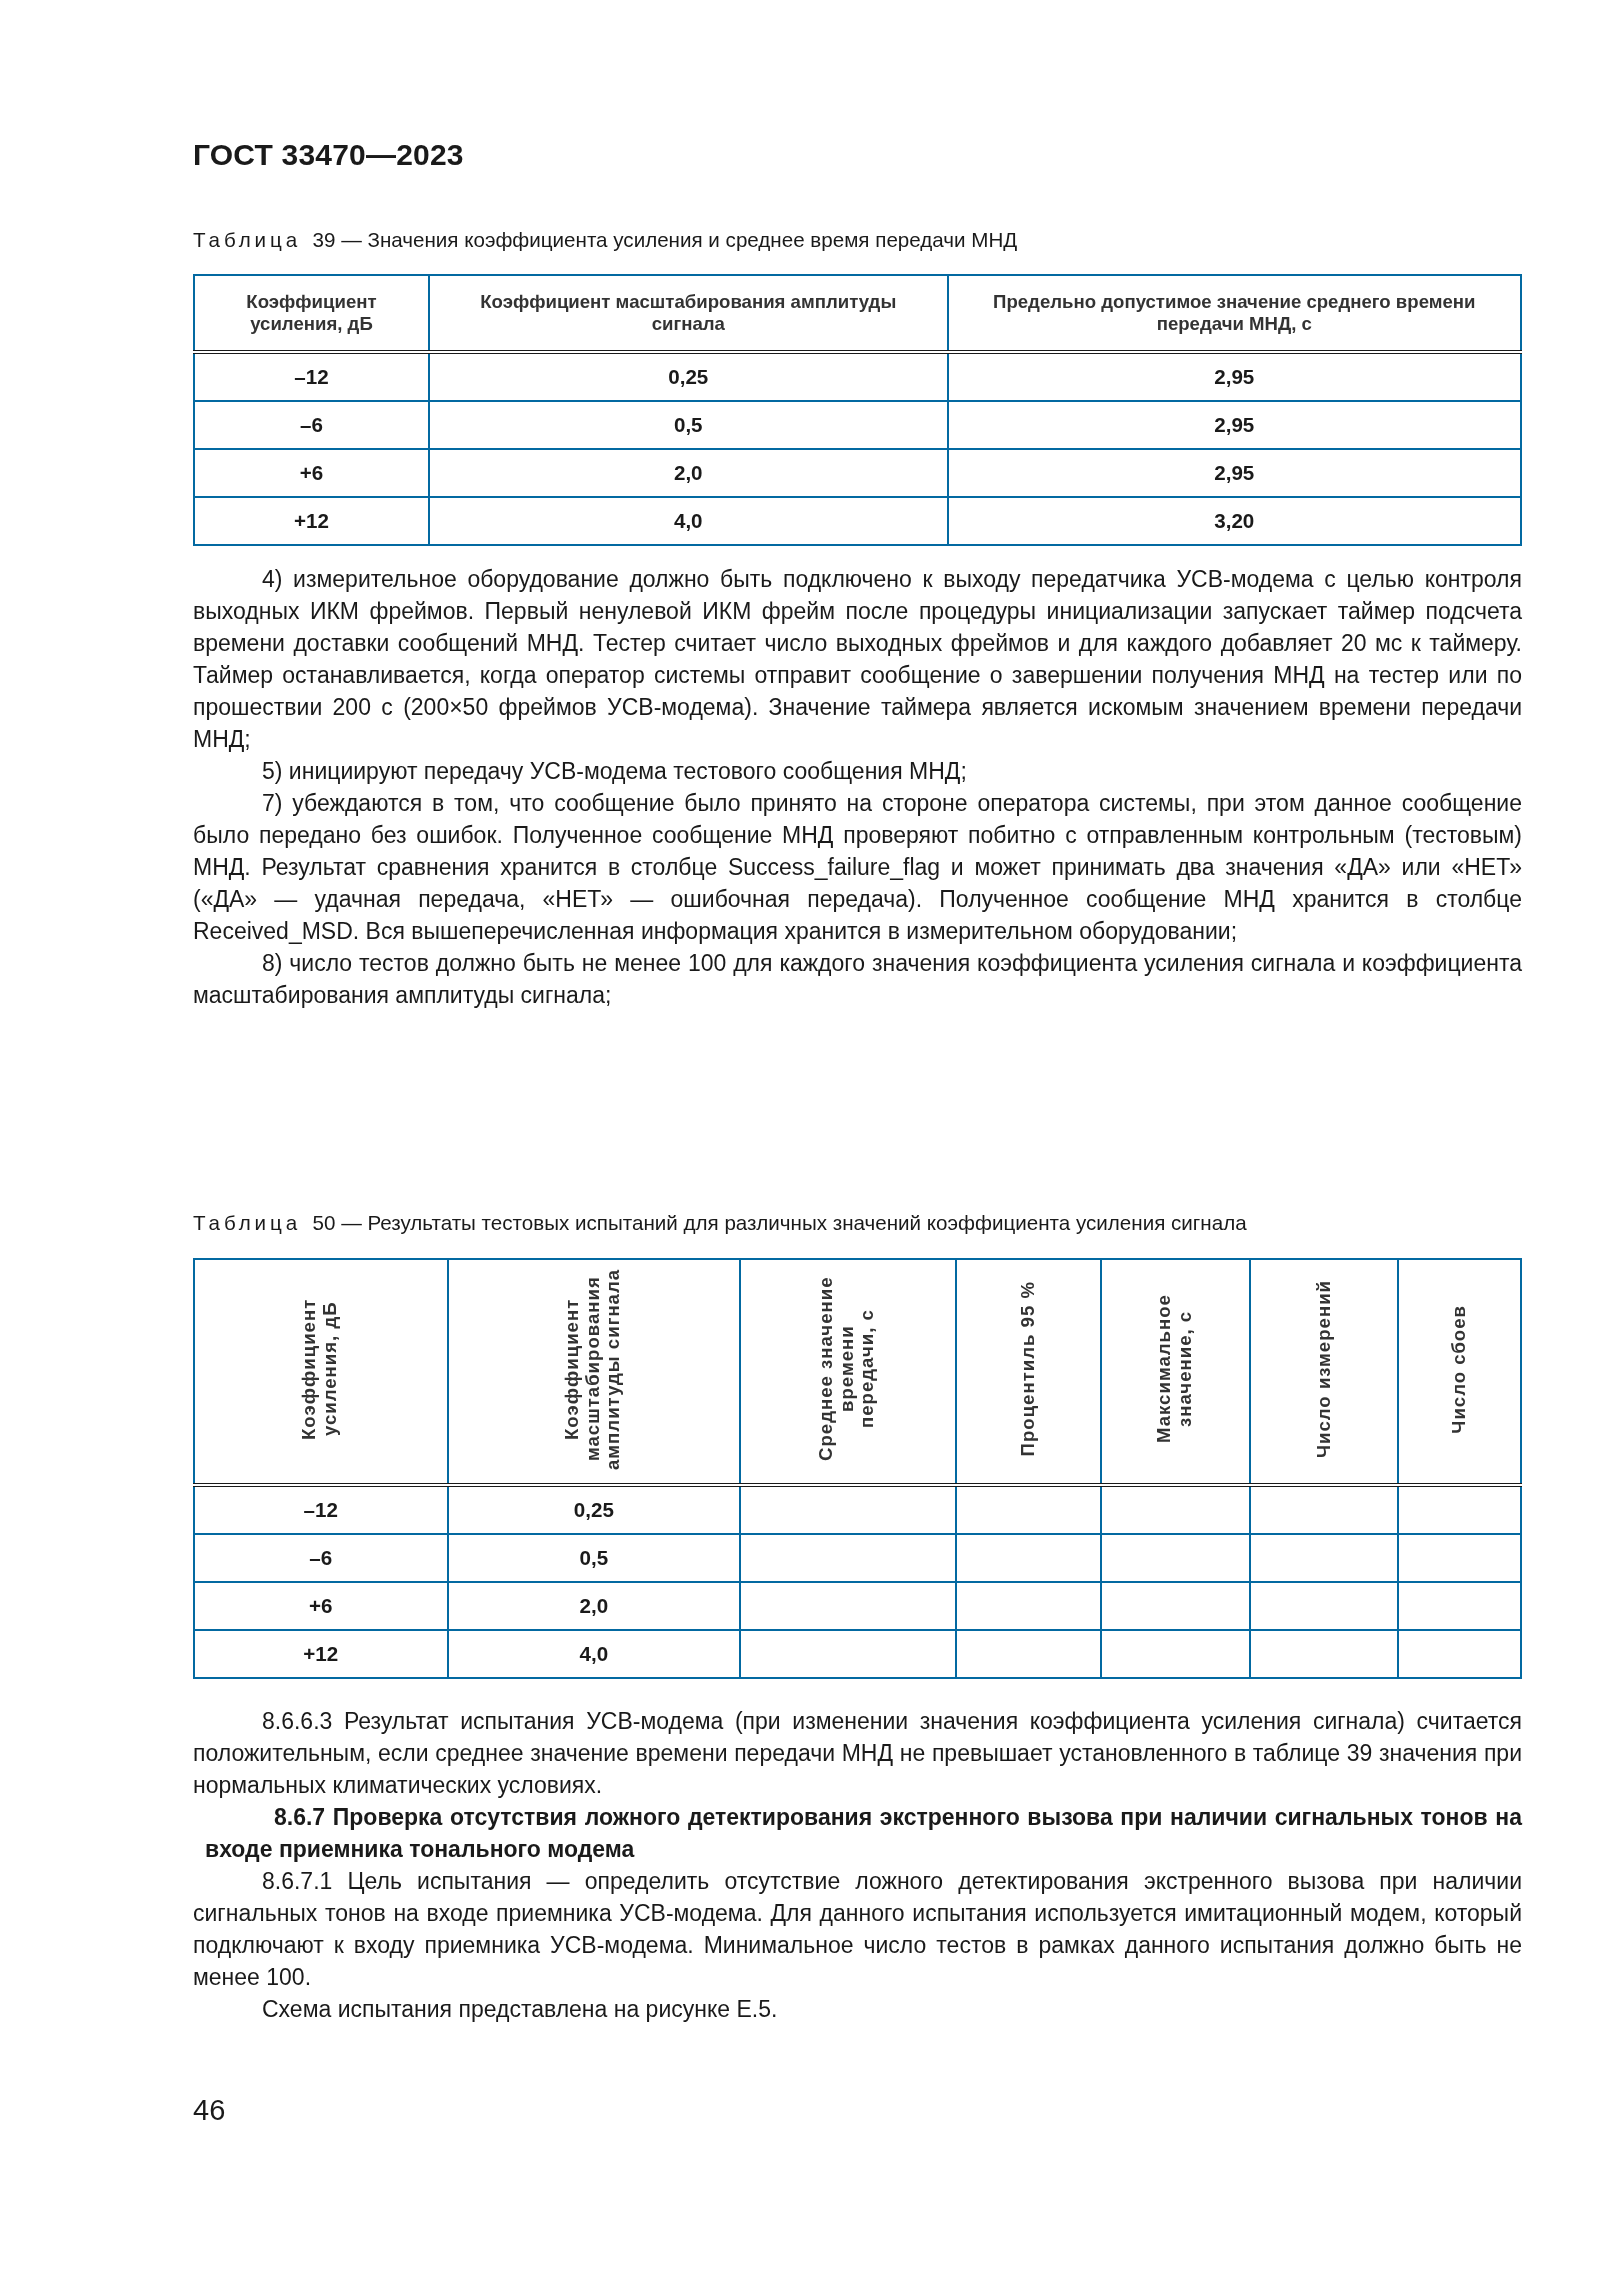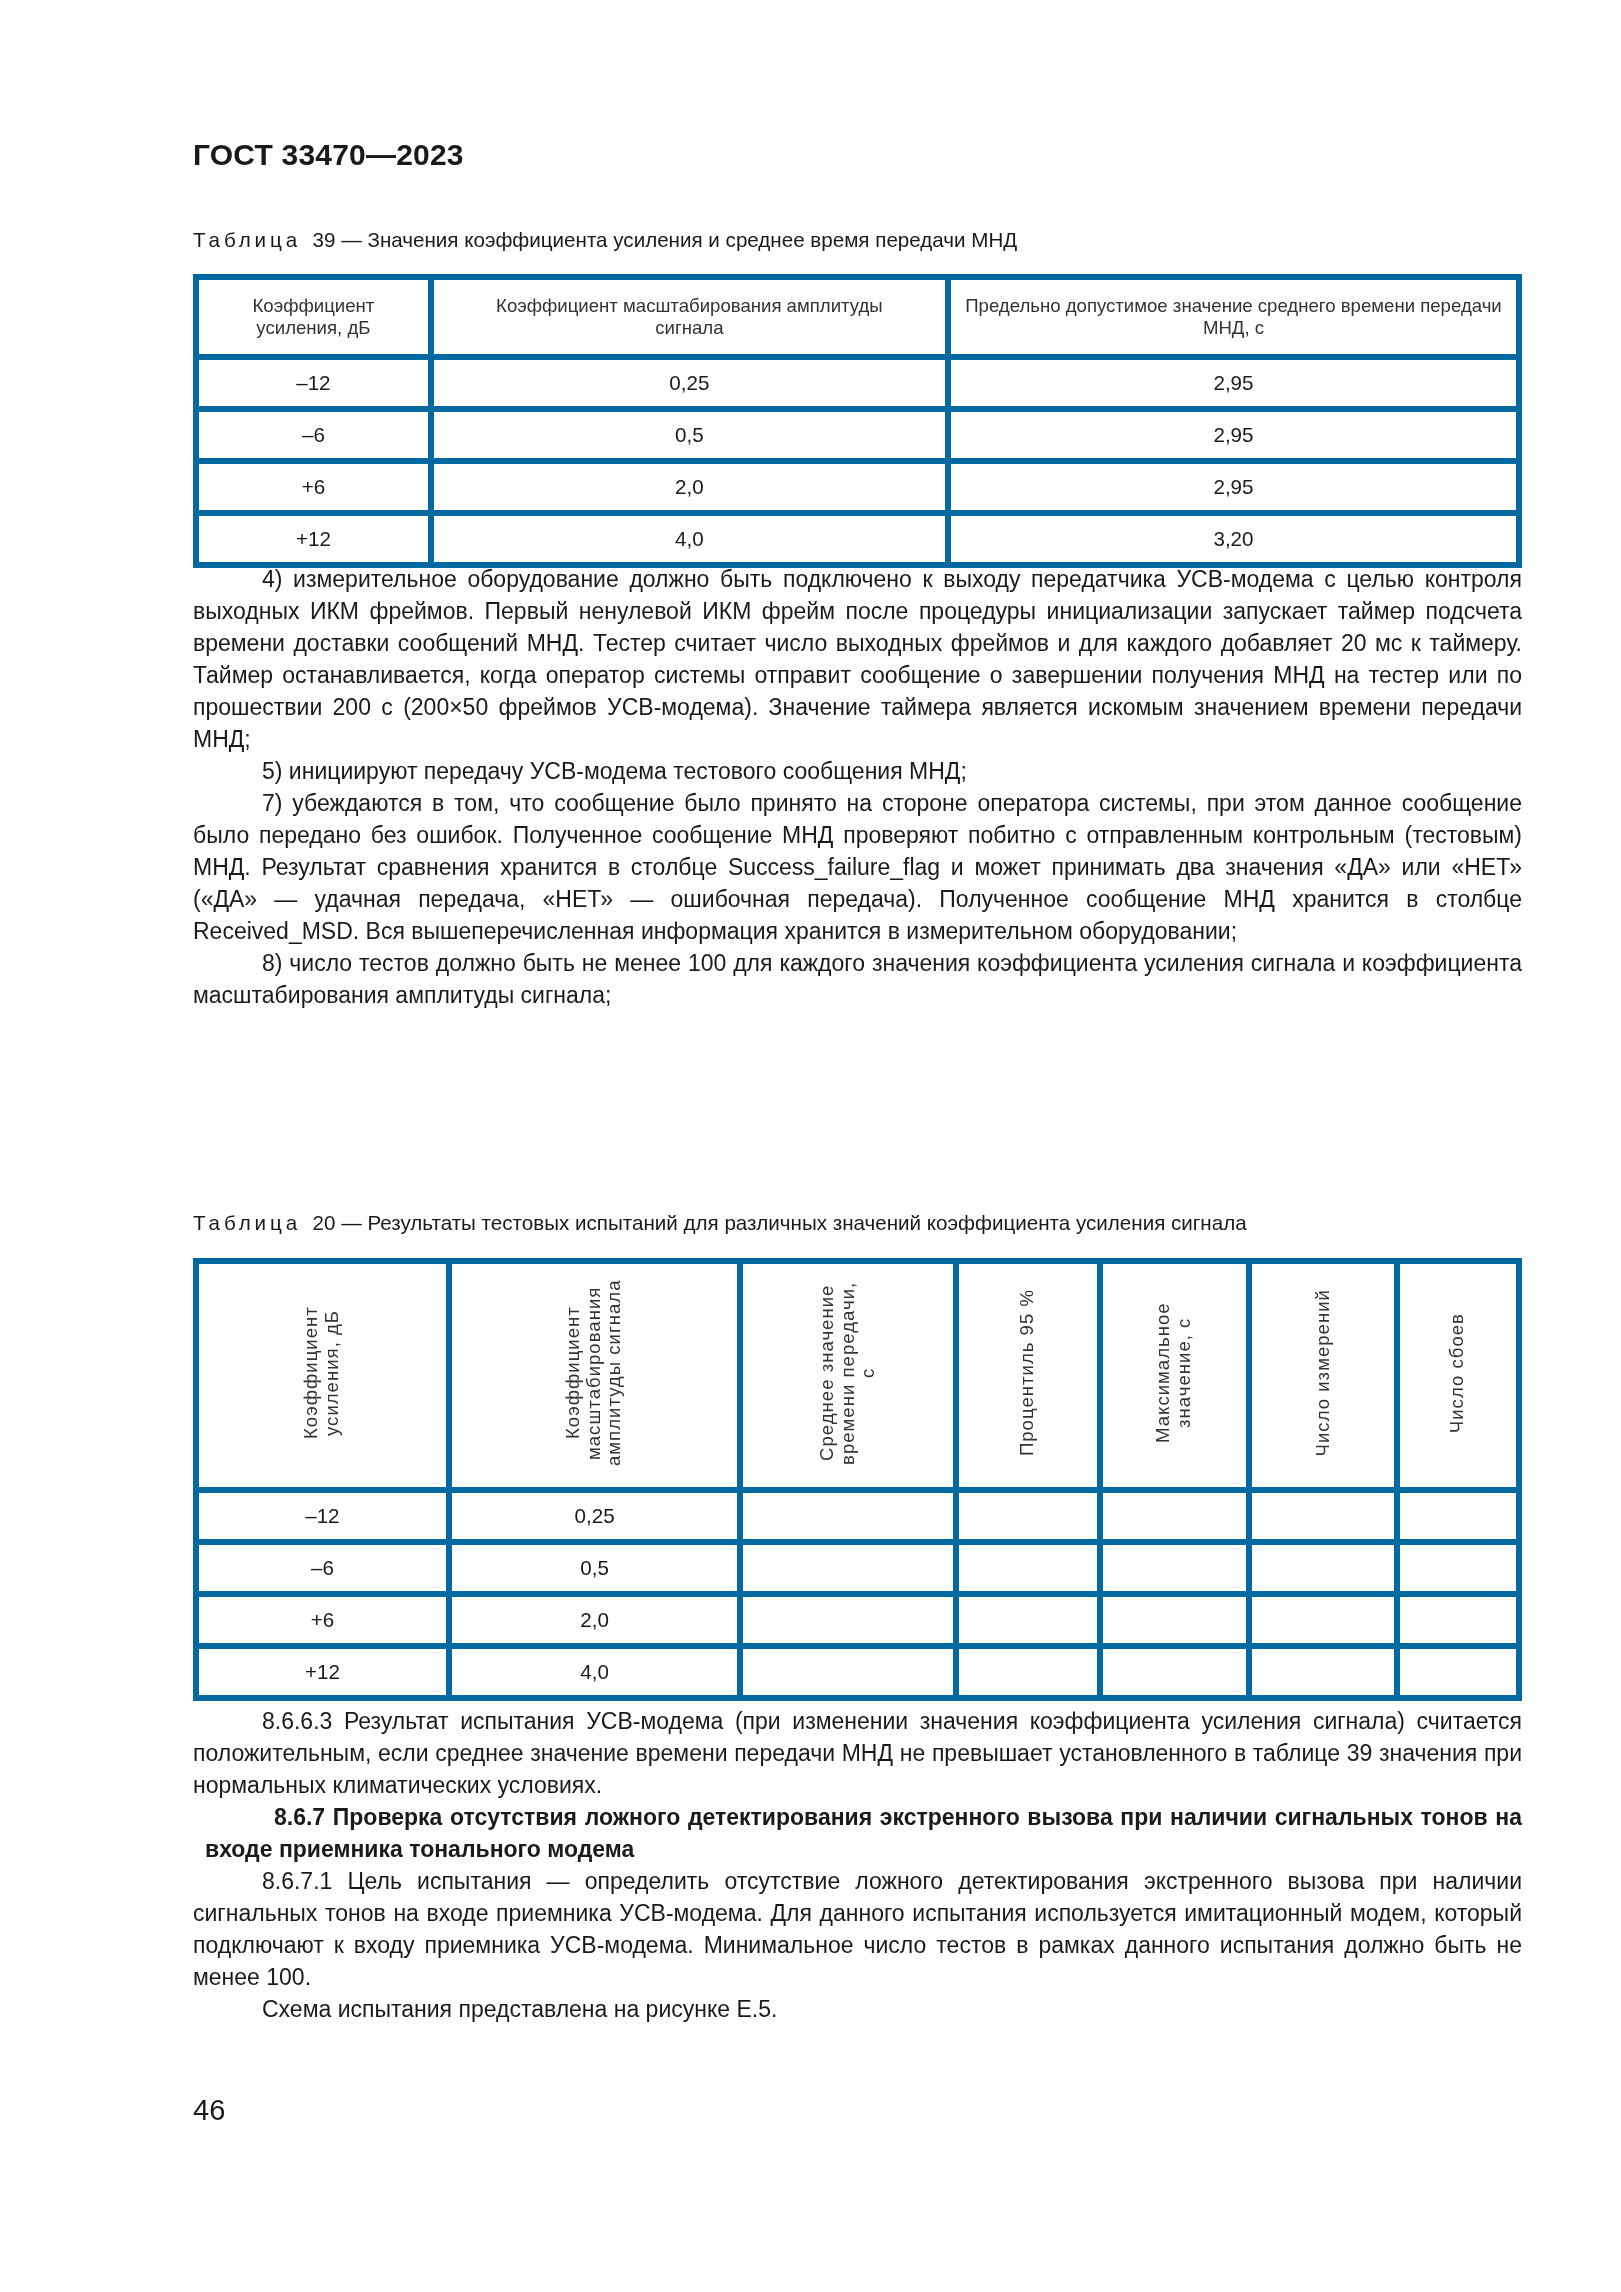--- a/index.html
+++ b/index.html
@@ -1,21 +1,21 @@
 <!DOCTYPE html>
 <html><head>
 <meta charset="utf-8">
 <style>
   html, body { margin:0; padding:0; background:#ffffff; }
   body { width:1621px; height:2293px; position:relative; font-family:"Liberation Sans", sans-serif; color:#1a1a1a; }
   .page-header { position:absolute; left:193px; top:138px; font-weight:bold; font-size:30px; letter-spacing:0.2px; }
   .caption { position:absolute; left:193px; font-size:20.6px; white-space:nowrap; }
   .caption .spaced { letter-spacing:3.9px;text-align:center; }
   table { position:absolute; left:193px; border-collapse:collapse; width:1329px; font-size:20.6px; }
-  td, th { border:6px solid #0369a1; text-align:center; vertical-align:middle; font-weight:normal; padding:0; }
+  td, th { border:2px solid #0369a1; text-align:center; vertical-align:middle; font-weight:bold; padding:0; }
   table.t39 { top:274px; }
   table.t39 th { height:74px; font-size:18.6px; line-height:22.5px; color:#333; }
   table.t39 tr.head th { border-bottom:4.9px double #1a1a1a; }
   table.t39 td { height:46px; }
   table.t40 { top:1258px; }
   table.t40 tr.head th { height:218px; border-bottom:4.9px double #1a1a1a; }
   table.t40 td { height:46px; }
   .vert { writing-mode:vertical-rl; transform:rotate(180deg); display:inline-block; font-size:18.6px; line-height:20.6px; letter-spacing:1px; color:#333; text-align:center; }
   .body-text { position:absolute; left:193px; width:1329px; font-size:23px; line-height:32px; text-align:justify; }
   .body-text p { margin:0; text-indent:69px; }
@@ -67,21 +67,21 @@
   </table>
 
 <div class="body-text" style="top:563px;">
   <p>4) измерительное оборудование должно быть подключено к выходу передатчика УСВ-модема с целью контроля выходных ИКМ фреймов. Первый ненулевой ИКМ фрейм после процедуры инициализации запускает таймер подсчета времени доставки сообщений МНД. Тестер считает число выходных фреймов и для каждого добавляет 20 мс к таймеру. Таймер останавливается, когда оператор системы отправит сообщение о завершении получения МНД на тестер или по прошествии 200 с (200×50 фреймов УСВ-модема). Значение таймера является искомым значением времени передачи МНД;</p>
   <p>5) инициируют передачу УСВ-модема тестового сообщения МНД;</p>
   <p>7) убеждаются в том, что сообщение было принято на стороне оператора системы, при этом данное сообщение было передано без ошибок. Полученное сообщение МНД проверяют побитно с отправленным контрольным (тестовым) МНД. Результат сравнения хранится в столбце Success_failure_flag и может принимать два значения «ДА» или «НЕТ» («ДА» — удачная передача, «НЕТ» — ошибочная передача). Полученное сообщение МНД хранится в столбце Received_MSD. Вся вышеперечисленная информация хранится в измерительном оборудовании;</p>
   <p>8) число тестов должно быть не менее 100 для каждого значения коэффициента усиления сигнала и коэффициента масштабирования амплитуды сигнала;</p>
 </div>
 
 <div class="caption" style="top:1211px;">
-  <span class="spaced">Таблица</span>&nbsp;&nbsp;<span>20 — Результаты тестовых испытаний для различных значений коэффициента усиления сигнала</span>
+  <span class="spaced">Таблица</span>&nbsp;&nbsp;<span>50 — Результаты тестовых испытаний для различных значений коэффициента усиления сигнала</span>
 </div>
 
 <table class="t40">
   <colgroup>
     <col style="width:254px">
       <col style="width:293px">
       <col style="width:216px">
       <col style="width:145px">
       <col style="width:150px">
       <col style="width:148px">

